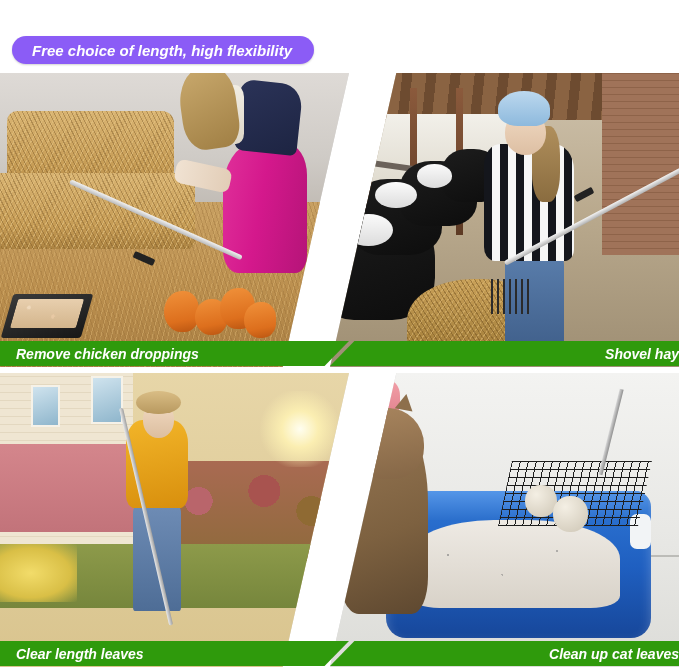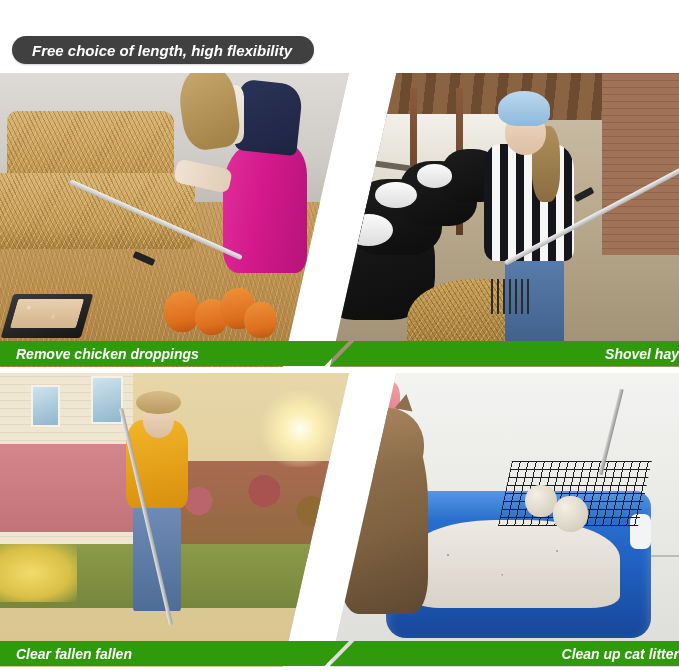--- a/index.html
+++ b/index.html
@@ -17,21 +17,21 @@
     position:absolute;left:18px;top:-1px;
     font-size:30px;font-weight:bold;font-style:italic;
     letter-spacing:.5px;
     color:#1e8a14;
     white-space:nowrap;
     font-family:"Liberation Sans",sans-serif;
   }
   .badge{
     position:absolute;left:12px;top:36px;
     height:28px;padding:0 22px 0 20px;
-    background:#404040;
+    background:#8b5cf6;
     border-radius:16px;
     display:flex;align-items:center;
     box-shadow:0 1px 2px rgba(0,0,0,.18);
   }
   .badge-label{
     color:#ffffff;font-size:15px;font-style:italic;font-weight:bold;
     white-space:nowrap;
   }
 
   
@@ -364,20 +364,20 @@
         <div class="abs clump s4-cl2"></div>
         <div class="abs s4-pink"></div>
         <div class="abs s4-cat"></div>
         <div class="abs s4-cat-head"></div>
         <div class="abs s4-ear s4-ear1"></div>
         <div class="abs s4-ear s4-ear2"></div>
       </div>
     </div>
 
     <div class="caption cap-left cap-r2">
-      <span class="cap-text">Clear fallen fallen</span>
+      <span class="cap-text">Clear length leaves</span>
     </div>
     <div class="caption cap-right cap-r2">
-      <span class="cap-text">Clean up cat litter</span>
+      <span class="cap-text">Clean up cat leaves</span>
     </div>
   </div>
 
 </div>
 
 </body></html>

